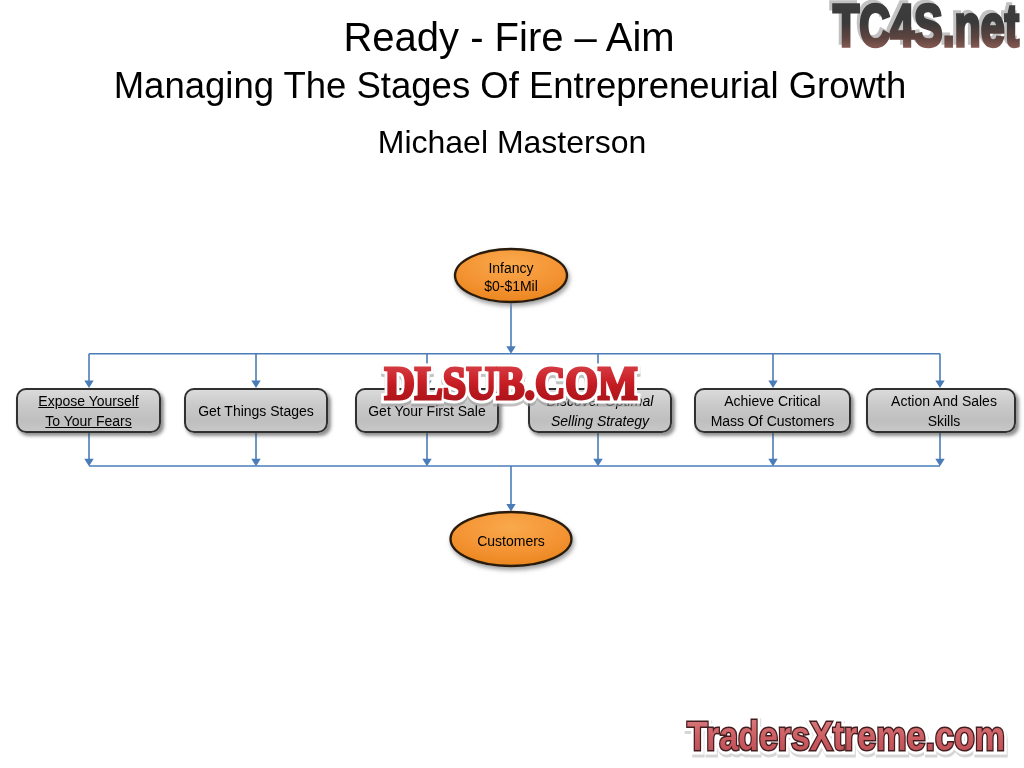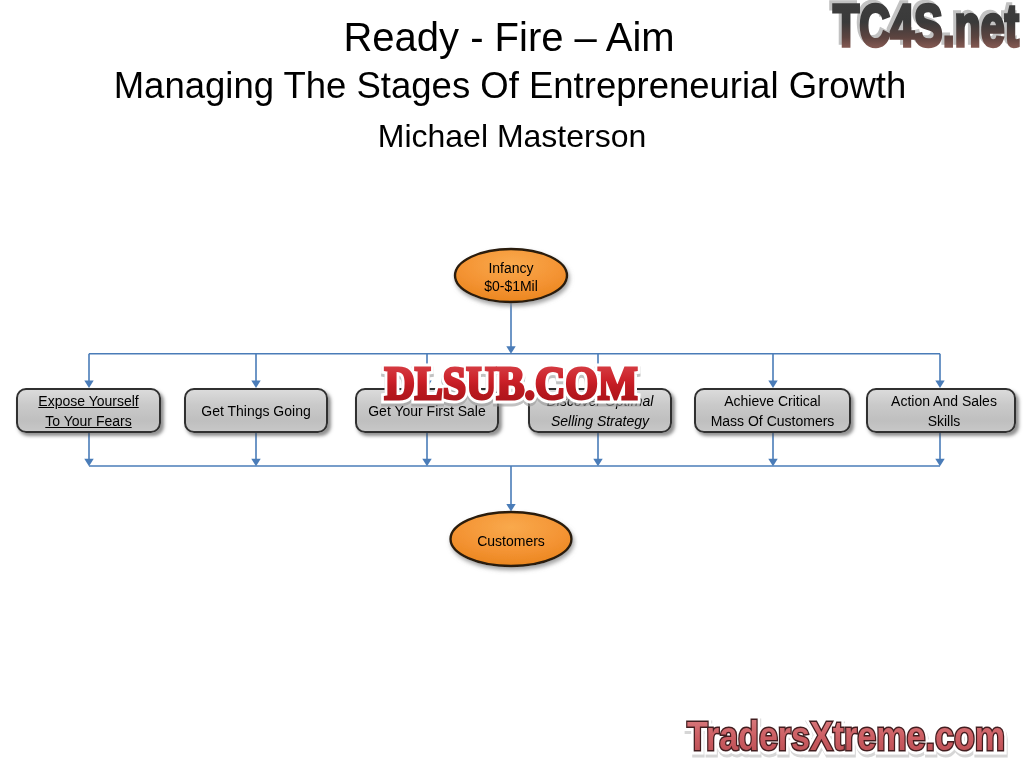--- a/index.html
+++ b/index.html
@@ -2,21 +2,21 @@
 <html><head>
 <meta charset="utf-8">
 <style>
   html,body{margin:0;padding:0;}
   body{width:1024px;height:768px;position:relative;background:#fff;overflow:hidden;
        font-family:"Liberation Sans", sans-serif;}
   .t1{position:absolute;left:-3px;top:15px;width:1024px;text-align:center;
       font-size:40px;color:#000;}
   .t2{position:absolute;left:-2px;top:65px;width:1024px;text-align:center;
       font-size:36.5px;color:#000;}
-  .t3{position:absolute;left:0px;top:118px;width:1024px;text-align:center;
+  .t3{position:absolute;left:0px;top:124px;width:1024px;text-align:center;
       font-size:32px;color:#000;}
   .box{position:absolute;border:2px solid #303030;border-radius:10px;
       background:linear-gradient(180deg,#dbdbdb 0%,#cacaca 35%,#bfbfbf 75%,#c7c7c7 100%);
       box-shadow:2.5px 3px 3.5px rgba(70,70,70,0.6);
       display:flex;align-items:center;justify-content:center;text-align:center;
       font-size:14px;line-height:19.5px;color:#000;padding-top:2px;height:39px;}
   .el-label{position:absolute;text-align:center;color:#000;font-size:14px;line-height:18px;}
 </style>
 </head>
 <body>
@@ -87,21 +87,21 @@
   <g>
     <ellipse cx="511" cy="275.5" rx="56" ry="26.5" fill="url(#og)" stroke="#2a1c08" stroke-width="2.4" filter="url(#esh)"></ellipse>
     <ellipse cx="511" cy="539" rx="60.5" ry="27" fill="url(#og)" stroke="#2a1c08" stroke-width="2.4" filter="url(#esh)"></ellipse>
   </g>
 </svg>
 
 <div class="el-label" style="left:451px;top:259px;width:120px;">Infancy<br>$0-$1Mil</div>
 <div class="el-label" style="left:451px;top:532px;width:120px;">Customers</div>
 
 <div class="box" style="left:16px;top:388px;width:141px;text-decoration:underline;">Expose Yourself<br>To Your Fears</div>
-<div class="box" style="left:184px;top:388px;width:140px;">Get Things Going</div>
+<div class="box" style="left:184px;top:388px;width:140px;">Get Things Stages</div>
 <div class="box" style="left:355px;top:388px;width:140px;">Get Your First Sale</div>
 <div class="box" style="left:528px;top:388px;width:140px;font-style:italic;">Discover Optimal<br>Selling Strategy</div>
 <div class="box" style="left:694px;top:388px;width:153px;">Achieve Critical<br>Mass Of Customers</div>
 <div class="box" style="left:866px;top:388px;width:140px;padding-left:6px;">Action And Sales<br>Skills</div>
 
 <svg width="1024" height="768" style="position:absolute;left:0;top:0" xmlns="http://www.w3.org/2000/svg">
   <defs>
     <linearGradient id="dl" x1="0" y1="0" x2="0" y2="1">
       <stop offset="0%" stop-color="#da4a50"></stop>
       <stop offset="45%" stop-color="#cb2028"></stop>

